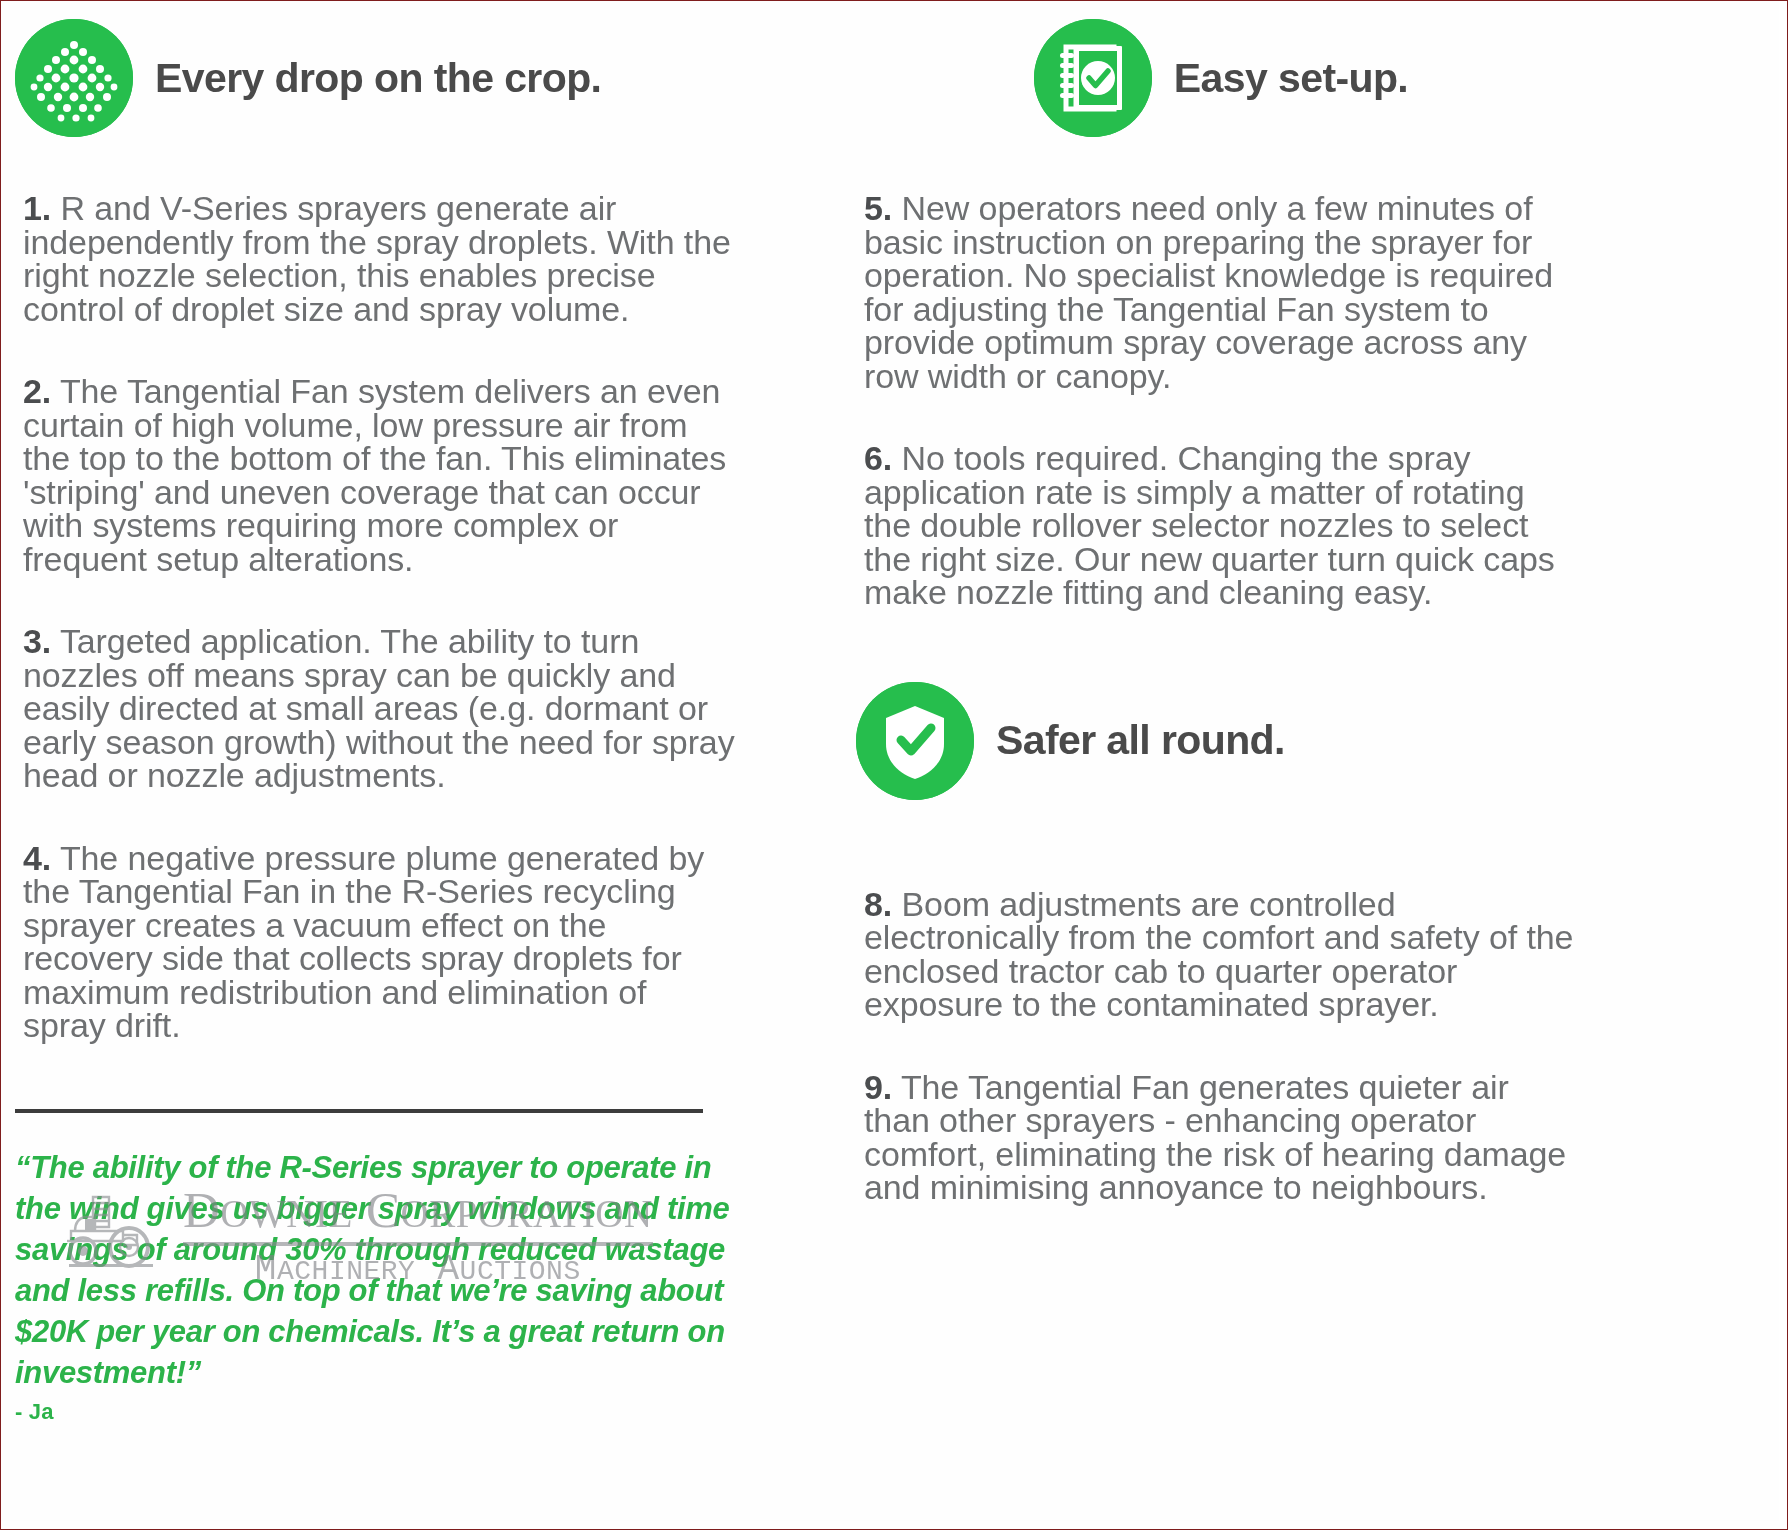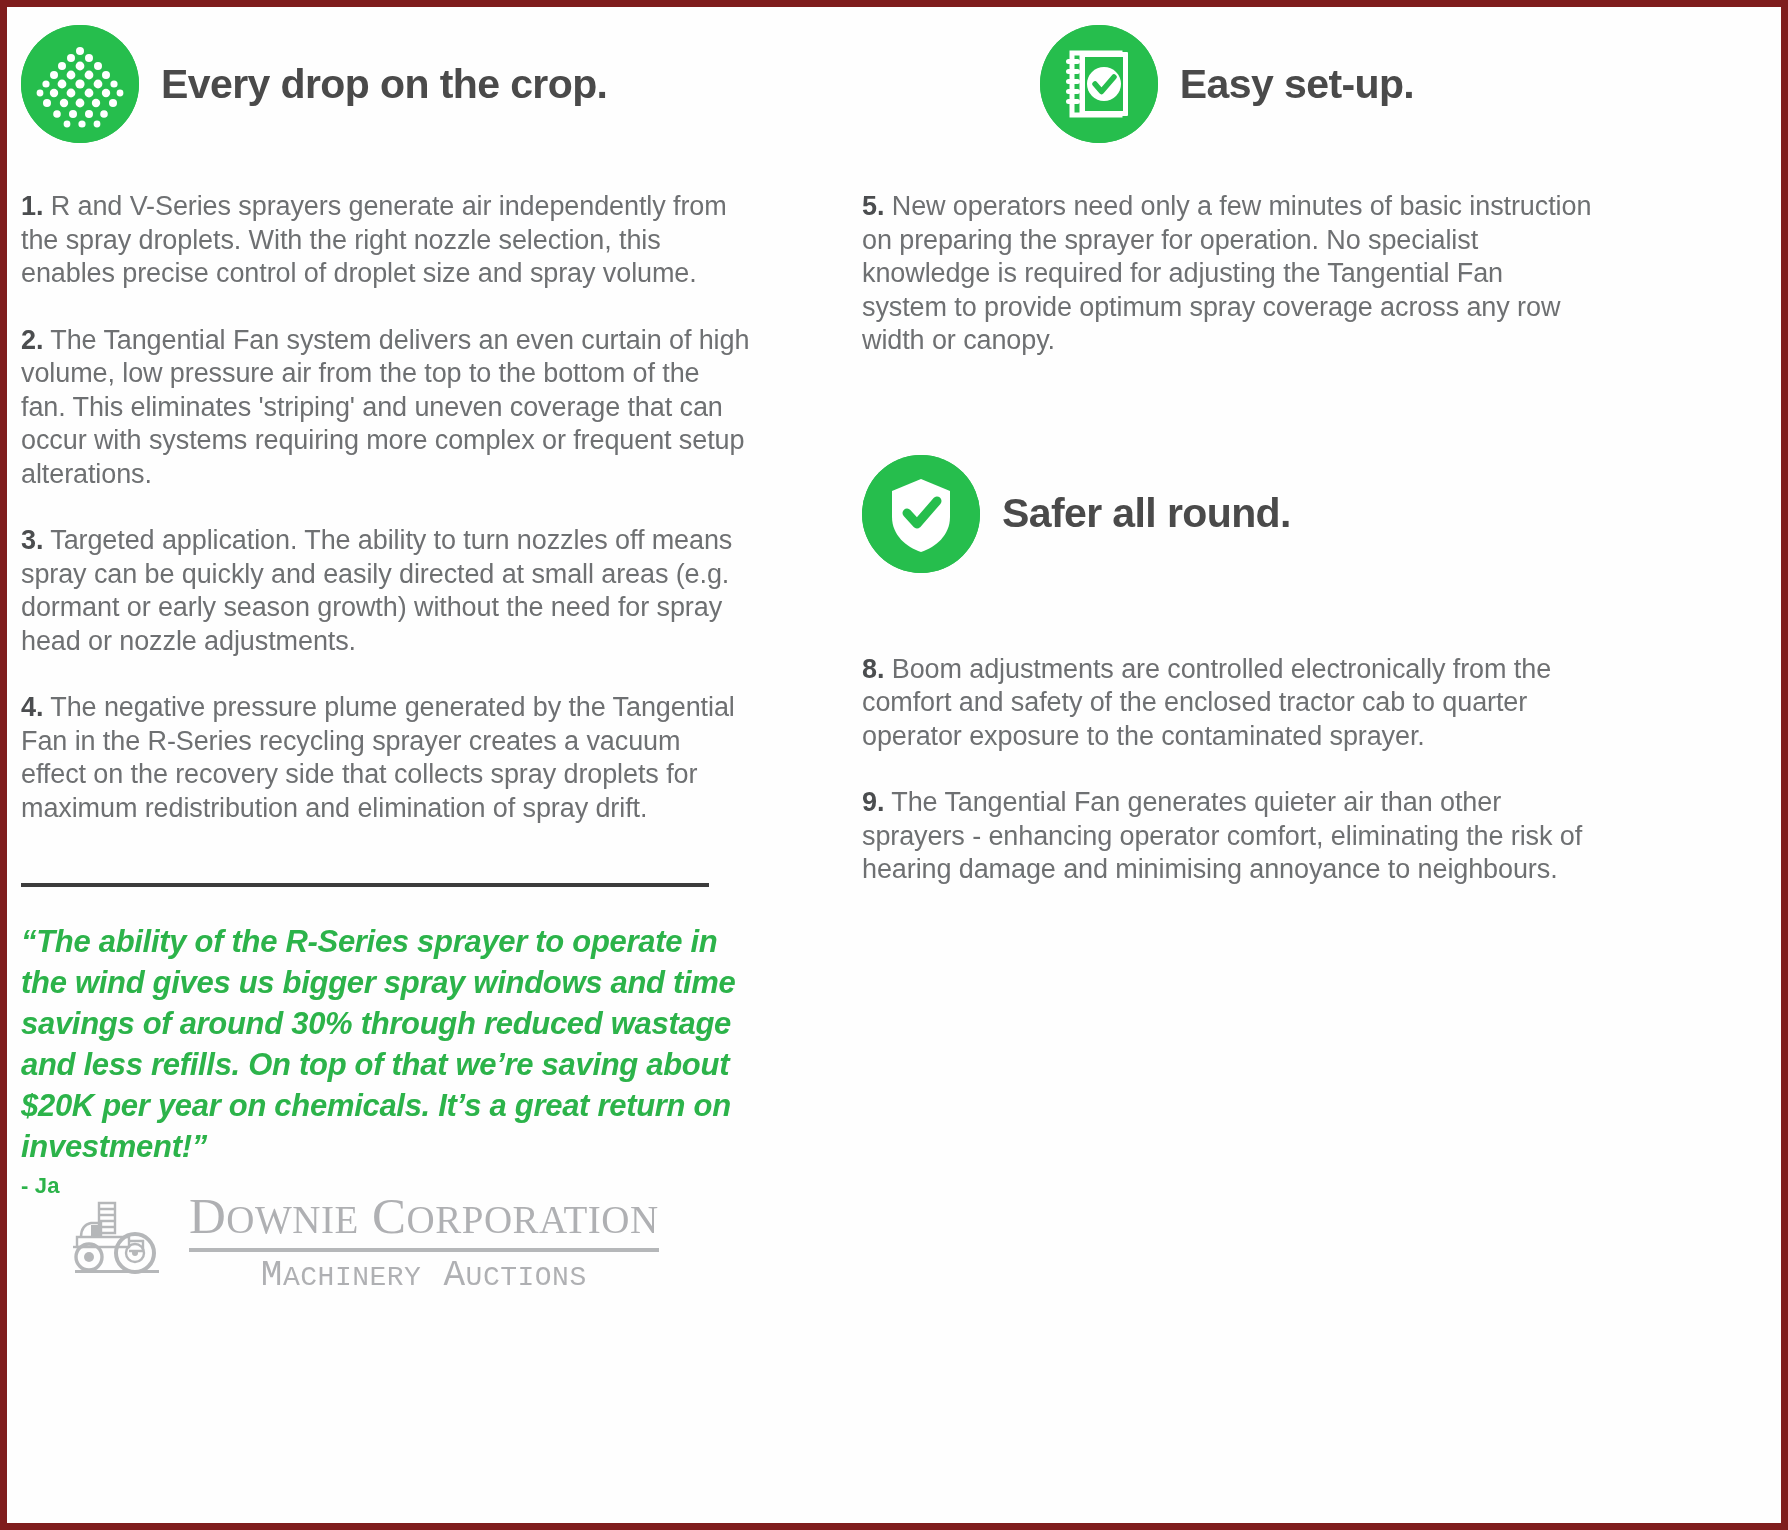--- a/index.html
+++ b/index.html
@@ -9,21 +9,21 @@
   }
   body {
     font-family: "Liberation Sans", sans-serif;
   }
   .page {
     position: relative;
     width: 1788px;
     height: 1530px;
     background: #ffffff;
     box-sizing: border-box;
-    border: 7px solid #7f1d1d;
+    border: 1px solid #7f1d1d;
     overflow: hidden;
   }
   .inner {
     position: absolute;
     left: 0; top: 0;
     width: 1778px;
     height: 1520px;
     background: #fefefe;
   }
   .col {
@@ -51,24 +51,24 @@
   .sec-title {
     font-size: 41px;
     font-weight: bold;
     color: #4a4a4a;
     letter-spacing: -0.6px;
     white-space: nowrap;
   }
 
   
   .para {
-    font-size: 27px;
+    font-size: 34px;
     line-height: 33.5px;
     color: #6e7072;
-    margin: 0;
+    margin: 8px;
     letter-spacing: -0.1px;
   }
   .para .num {
     font-weight: bold;
     color: #4b4d4f;
   }
   .para-gap { height: 33px; }
 
   
   .divider {
@@ -226,20 +226,21 @@
           <path d="M55 59 l6.5 7.5 L74 52" fill="none" stroke="#26be4d" stroke-width="5.5" stroke-linecap="round" stroke-linejoin="round"></path>
         </svg>
       </div>
       <div class="sec-title">Easy set-up.</div>
     </div>
 
     <div style="height:47px;"></div>
 
     <p class="para"><span class="num">5.</span> <span>New operators need only a few minutes of basic instruction on preparing the sprayer for operation. No specialist knowledge is required for adjusting the Tangential Fan system to provide optimum spray coverage across any row width or canopy.</span></p>
     <div class="para-gap"></div>
+    <p class="para"><span class="num">6.</span> <span>No tools required. Changing the spray application rate is simply a matter of rotating the double rollover selector nozzles to select the right size. Our new quarter turn quick caps make nozzle fitting and cleaning easy.</span></p>
 
     <div style="height:64px;"></div>
 
     <div class="sec-head">
       <div class="sec-icon">
         <svg viewBox="0 0 118 118" xmlns="http://www.w3.org/2000/svg">
           <circle cx="59" cy="59" r="59" fill="#26be4d"></circle>
           <path d="M59 24 L88 36 V62 C88 80 74 92 59 97 C44 92 30 80 30 62 V36 Z" fill="#ffffff"></path>
           <path d="M45 58 l10 11 L75 46" fill="none" stroke="#26be4d" stroke-width="9" stroke-linecap="round" stroke-linejoin="round"></path>
         </svg>

